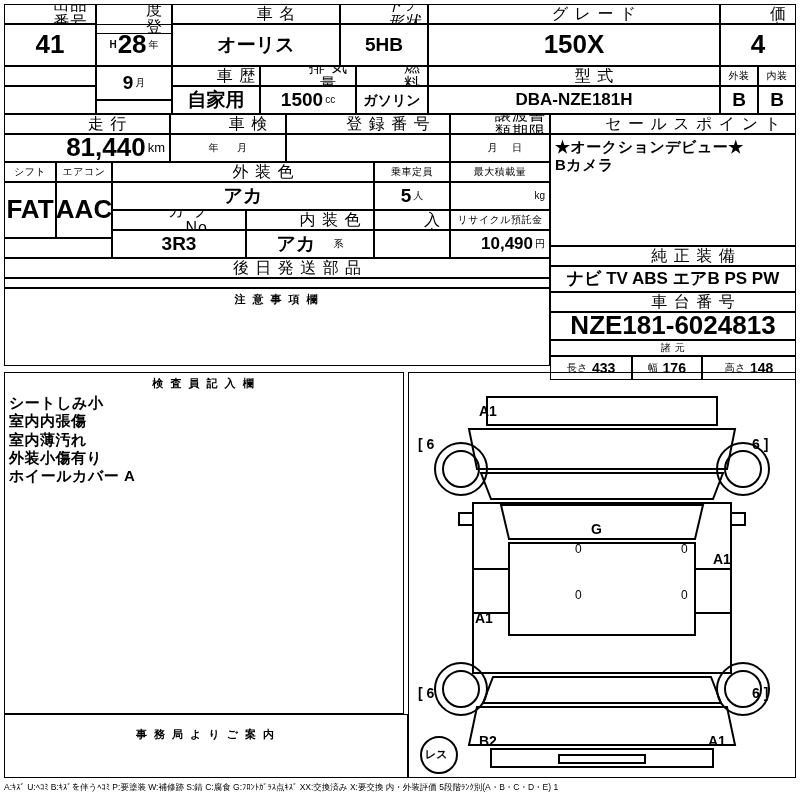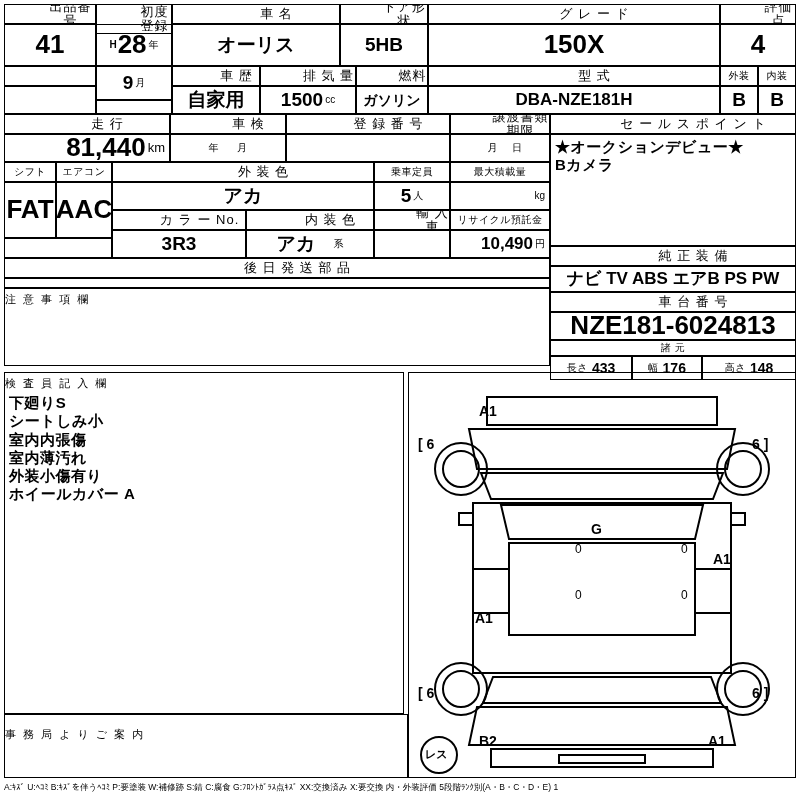--- a/index.html
+++ b/index.html
@@ -25,40 +25,42 @@
     position: absolute;
     box-sizing: border-box;
     border: 1px solid #000;
     display: flex;
     align-items: center;
     justify-content: center;
     text-align: center;
     line-height: 1.05;
     overflow: hidden;
   }
-  .lbl { font-size: 13px; letter-spacing: 1px; padding-left: 41px; }
+  .lbl { font-size: 16px; letter-spacing: 1px; padding-left: 41px; }
   .lbl-sm { font-size: 10px; letter-spacing: 0.5px; }
   .val { font-size: 19px; font-weight: bold; }
   .val-lg { font-size: 26px; font-weight: bold; }
   .val-md { font-size: 17px; font-weight: bold; }
   .val-sm { font-size: 14px; font-weight: bold; }
   .right { justify-content: flex-end; padding-right: 4px; text-align: right; }
   .unit { font-size: 10px; font-weight: normal; margin-left: 2px; }
   .sup { font-size: 10px; font-weight: bold; vertical-align: top; }
   .notes {
     position: absolute;
     box-sizing: border-box;
     border: 1px solid #000;
     display: block;
     overflow: hidden;
   }
   .notes .hdr {
+    text-align: center;
     font-size: 11px;
     letter-spacing: 2px;
     padding-top: 3px;
+    font-weight: bold;
   }
   .notes ul {
     margin: 0;
     padding: 3px 0 0 4px;
     list-style: none;
   }
   .notes li {
     font-size: 15px;
     font-weight: bold;
     line-height: 1.22;
@@ -87,21 +89,21 @@
   svg { display: block; }
 </style>
 </head>
 <body>
 
 <div class="sheet">
 
   <div class="bx lbl" style="left:4px; top:4px; width:92px; height:20px;">出品番号</div>
   <div class="bx lbl" style="left:96px; top:4px; width:76px; height:30px;">初度登録</div>
   <div class="bx lbl" style="left:172px; top:4px; width:168px; height:20px;">車 名</div>
-  <div class="bx lbl" style="left:340px; top:4px; width:88px; height:20px;">ドア形状</div>
+  <div class="bx lbl" style="left:340px; top:4px; width:88px; height:20px;font-style:italic;">ドア形状</div>
   <div class="bx lbl" style="left:428px; top:4px; width:292px; height:20px;">グ レ ー ド</div>
   <div class="bx lbl" style="left:720px; top:4px; width:76px; height:20px;">評価点</div>
 
   <div class="bx val-lg" style="left:4px; top:24px; width:92px; height:42px;">41</div>
 
   <div class="bx" style="left:96px; top:24px; width:76px; height:42px;">
     <span class="sup" style="margin-right:1px;">H</span>
     <span class="val-lg">28</span>
     <span class="unit">年</span>
   </div>
@@ -222,21 +224,20 @@
     <span class="val-sm">176</span>
   </div>
   <div class="bx" style="left:702px; top:356px; width:94px; height:24px;">
     <span class="lbl-sm" style="margin-right:4px;">高さ</span>
     <span class="val-sm">148</span>
   </div>
 
   <div class="notes" style="left:4px; top:372px; width:400px; height:342px;">
     <div class="hdr">検 査 員 記 入 欄</div>
     <ul>
-      <li>下廻りS</li>
       <li>シートしみ小</li>
       <li>室内内張傷</li>
       <li>室内薄汚れ</li>
       <li>外装小傷有り</li>
       <li>ホイールカバー A</li>
     </ul>
   </div>
 
   <div class="notes" style="left:4px; top:714px; width:404px; height:64px;">
     <div class="hdr" style="padding-top:12px;">事 務 局 よ り ご 案 内</div>

